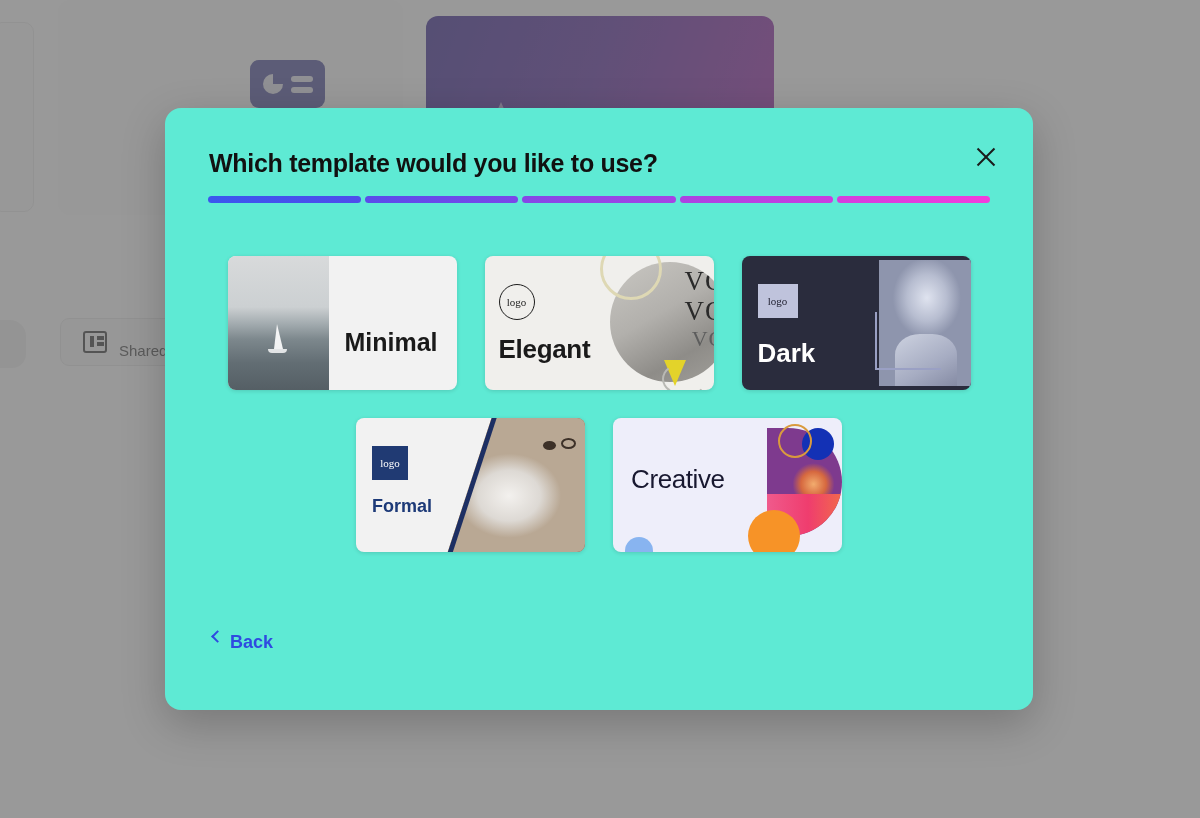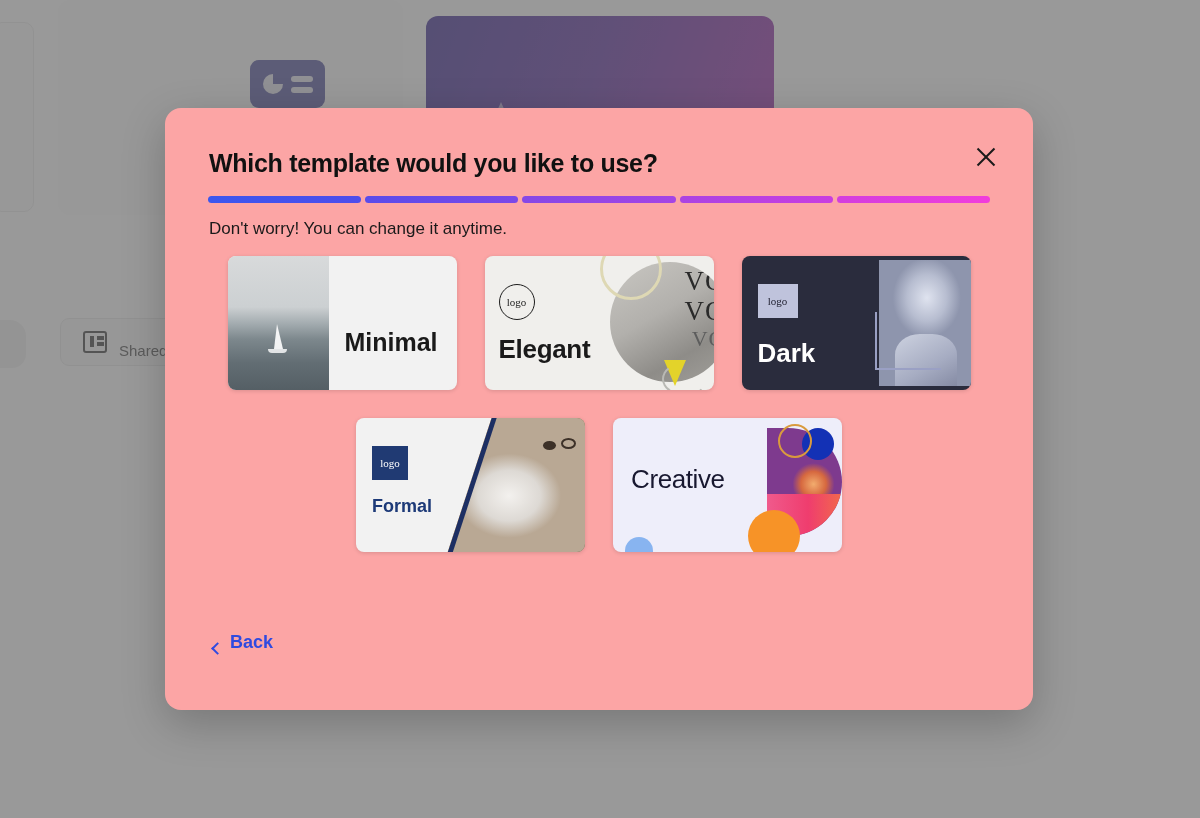--- a/index.html
+++ b/index.html
@@ -136,21 +136,21 @@
     position: absolute;
     inset: 0;
     background: rgba(90,90,90,0.62);
   }
 
   
   #modal {
     position: absolute;
     left: 165px; top: 108px;
     width: 868px; height: 602px;
-    background: #fca5a5;
+    background: #5eead4;
     border-radius: 16px;
     box-shadow: 0 14px 44px rgba(0,0,0,0.22);
   }
 
   .modal-title {
     position: absolute;
     left: 44px; top: 41px;
     font-size: 25px;
     font-weight: 700;
     color: #111111;
@@ -475,21 +475,21 @@
     width: 28px; height: 28px;
     border-radius: 50%;
     background: #88b4f0;
   }
 
   
   .back-link {
     position: absolute;
     left: 44px; top: 518px;
     display: flex;
-    align-items: flex-end;
+    align-items: flex-start;
     gap: 8px;
     cursor: pointer;
     background: none;
     border: none;
     padding: 6px 4px;
   }
   .chevron-left {
     width: 9px; height: 9px;
     border-left: 2px solid #2f4ae0;
     border-bottom: 2px solid #2f4ae0;
@@ -552,21 +552,20 @@
   <button class="close-button" aria-label="Close"></button>
 
   <div class="progress-track">
     <span class="progress-seg" style="background: linear-gradient(90deg, rgb(59, 87, 238) 0%, rgb(79, 77, 235) 100%);"></span>
     <span class="progress-seg" style="background: linear-gradient(90deg, rgb(90, 76, 234) 0%, rgb(123, 72, 232) 100%);"></span>
     <span class="progress-seg" style="background: linear-gradient(90deg, rgb(133, 72, 230) 0%, rgb(165, 68, 228) 100%);"></span>
     <span class="progress-seg" style="background: linear-gradient(90deg, rgb(171, 67, 226) 0%, rgb(201, 62, 224) 100%);"></span>
     <span class="progress-seg" style="background: linear-gradient(90deg, rgb(211, 62, 222) 0%, rgb(241, 61, 220) 100%);"></span>
   </div>
 
-  <div class="modal-subtitle">Don't worry! You can change it anytime.</div>
 
   <div class="template-grid">
 
     <div class="template-row row-1">
 
       <div class="template-card card-minimal">
         <div class="photo"></div>
         <div class="label">Minimal</div>
       </div>
 

